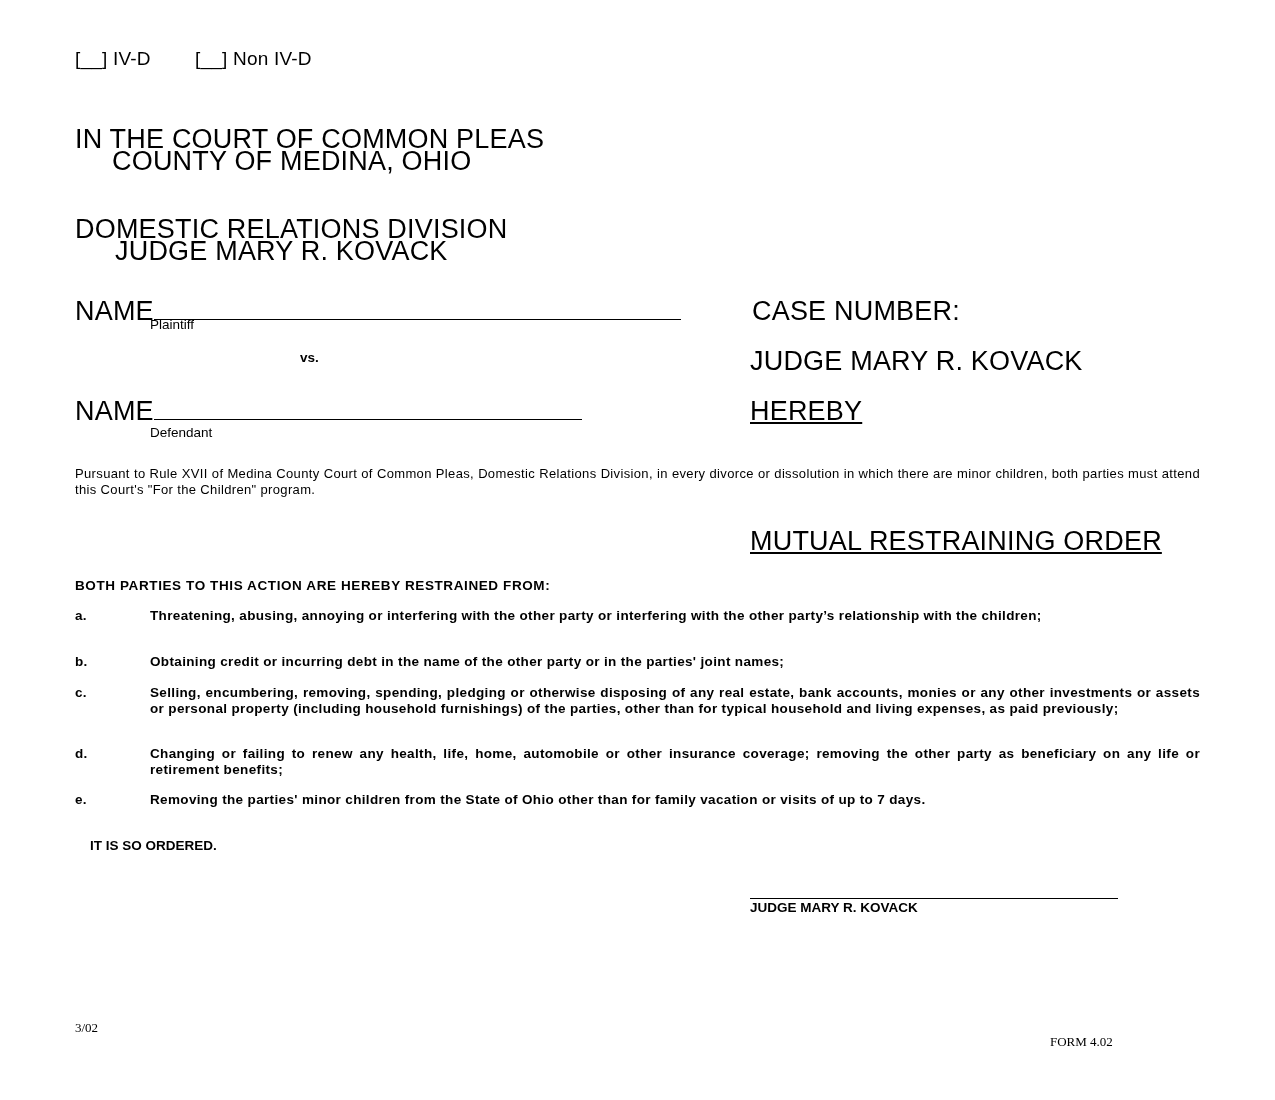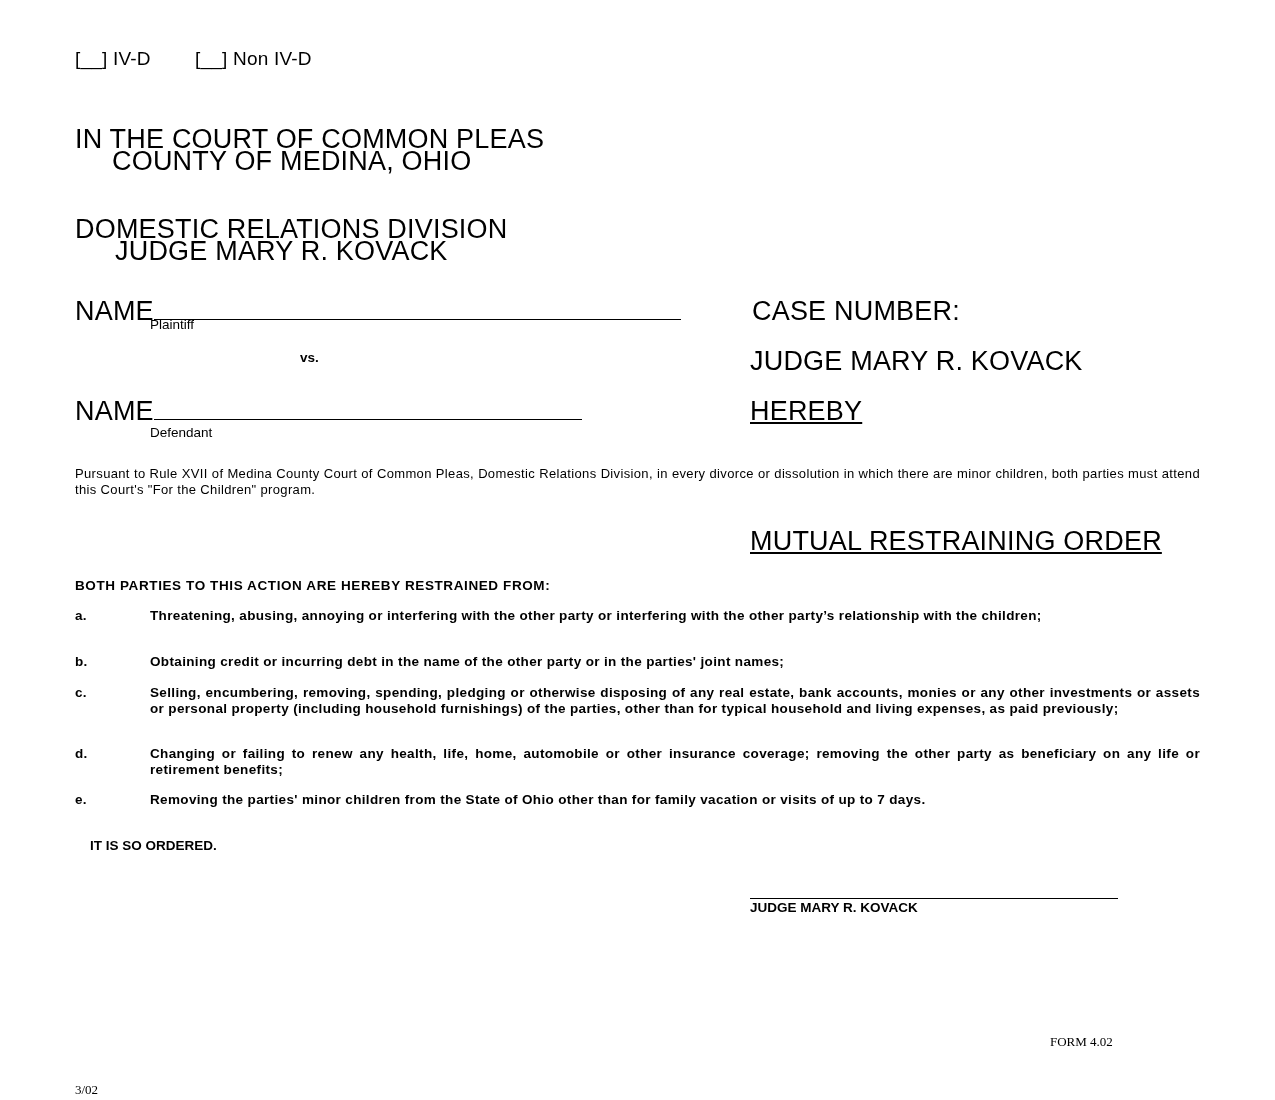--- a/index.html
+++ b/index.html
@@ -75,14 +75,14 @@
 <div class="item" style="top:792px;">
   <span class="lbl">e.</span>
   <span class="txt">Removing the parties' minor children from the State of Ohio other than for family vacation or visits of up to 7 days.</span>
 </div>
 
 <div class="abs small bold" style="left:75px; top:838px;margin-left:15px;">IT IS SO ORDERED.</div>
 
 <div class="abs" style="left:750px; top:897px; width:368px; border-bottom:1.5px solid #000; height:1px;"></div>
 <div class="abs small bold" style="left:750px; top:900px;">JUDGE MARY R. KOVACK</div>
 
-<div class="abs footer" style="left:75px; top:1082px;">3/02</div>
+<div class="abs footer" style="left:75px; top:1020px;">3/02</div>
 <div class="abs footer" style="left:1050px; top:1034px;">FORM 4.02</div>
 
 </body></html>

